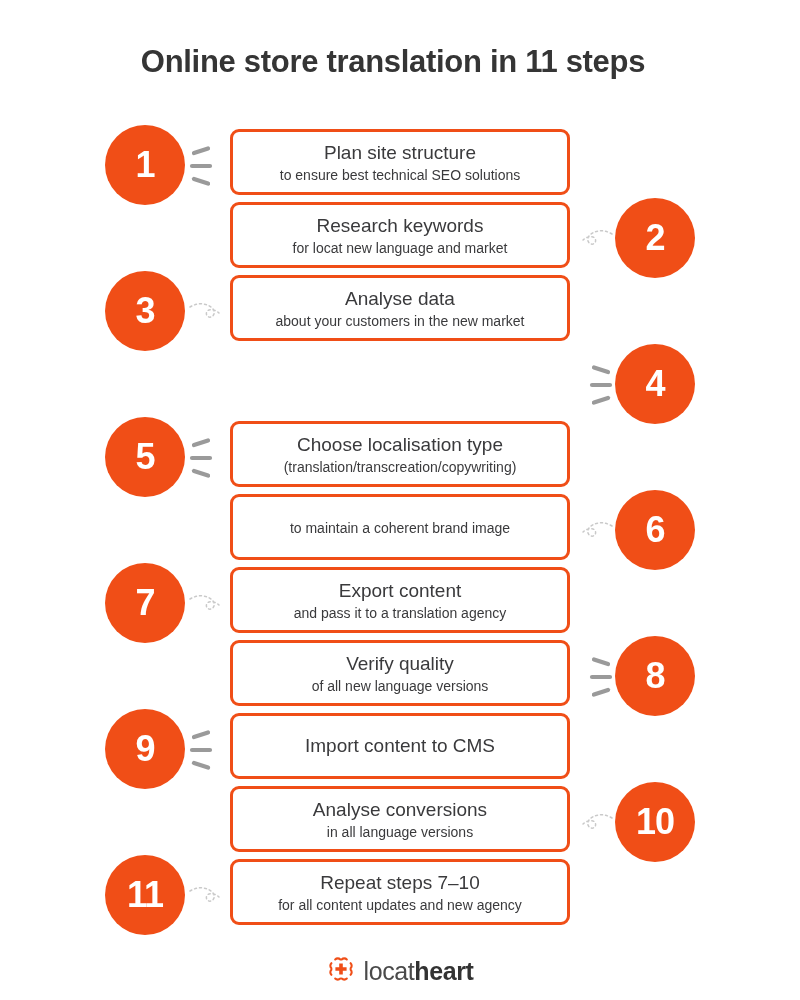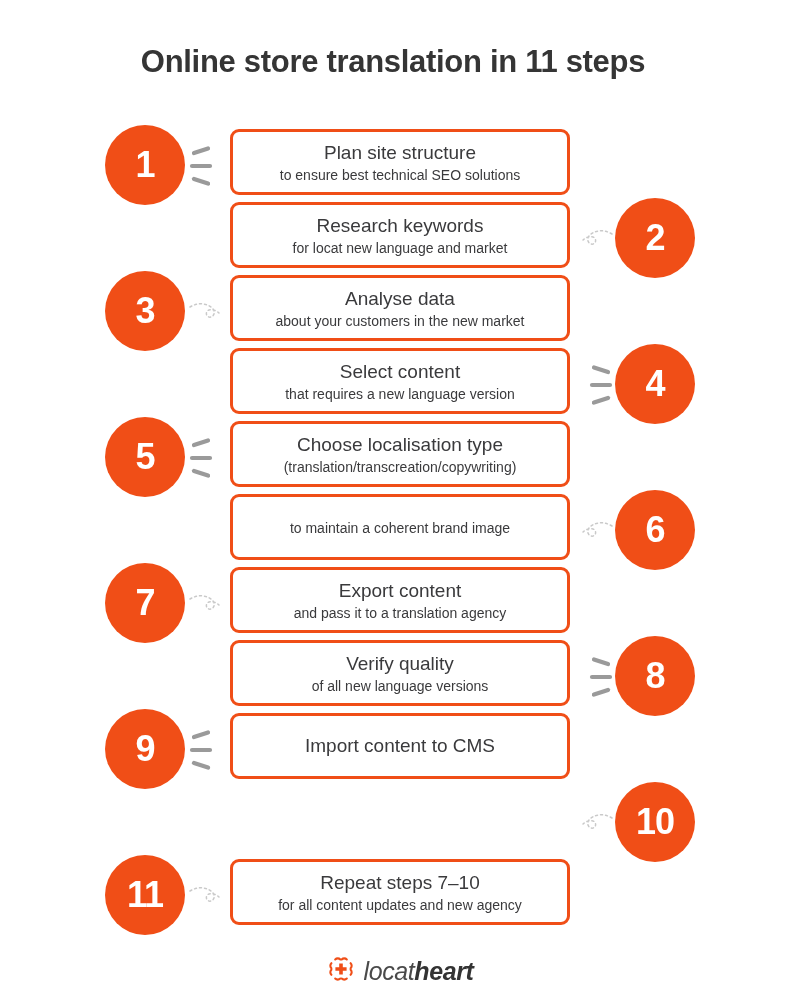--- a/index.html
+++ b/index.html
@@ -110,21 +110,20 @@
   
   .footer-logo {
     position: absolute;
     left: 0;
     top: 955px;
     width: 800px;
     display: flex;
     align-items: center;
     justify-content: center;
     gap: 9px;
-    font-style: italic;
   }
   .logo-mark { display: block; }
   .logo-text {
     font-size: 25px;
     color: #4a4a4a;
     letter-spacing: -0.4px;
     line-height: 1;
   }
   .logo-text .bold { font-weight: bold; color: #333333; }
 </style>
@@ -174,24 +173,20 @@
       <div class="deco left-side">
         <svg width="36" height="46" viewBox="0 0 36 46">
           <g stroke="#c9c9c9" stroke-width="1.5" fill="none" stroke-linecap="round" stroke-dasharray="2 3">
             <path d="M2 18 C10 13 20 14 25 20"></path>
             <path d="M25 20 C28 24 25 29 21 28 C17.5 27 17.5 22 21 21 C25 20 29 22 31 24"></path>
           </g>
         </svg>
       </div>
     </div>
     <div class="step-row">
-      <div class="step-box">
-        <div class="step-title">Select content</div>
-        <div class="step-sub">that requires a new language version</div>
-      </div>
       <div class="step-circle right">4</div>
       <div class="deco right-side">
         <svg width="36" height="46" viewBox="0 0 36 46">
           <g transform="scale(-1,1) translate(-36,0)" stroke="#9a9a9a" stroke-width="4.2" stroke-linecap="round" fill="none">
             <path d="M6 10 L20 5.5"></path>
             <path d="M4 23 L22 23"></path>
             <path d="M6 36 L20 40.5"></path>
           </g>
         </svg>
       </div>
@@ -266,20 +261,24 @@
         <svg width="36" height="46" viewBox="0 0 36 46">
           <g stroke="#9a9a9a" stroke-width="4.2" stroke-linecap="round" fill="none">
             <path d="M6 10 L20 5.5"></path>
             <path d="M4 23 L22 23"></path>
             <path d="M6 36 L20 40.5"></path>
           </g>
         </svg>
       </div>
     </div>
     <div class="step-row">
+      <div class="step-box">
+        <div class="step-title">Analyse conversions</div>
+        <div class="step-sub">in all language versions</div>
+      </div>
       <div class="step-circle right">10</div>
       <div class="deco right-side">
         <svg width="36" height="46" viewBox="0 0 36 46">
           <g transform="scale(-1,1) translate(-36,0)" stroke="#c9c9c9" stroke-width="1.5" fill="none" stroke-linecap="round" stroke-dasharray="2 3">
             <path d="M2 18 C10 13 20 14 25 20"></path>
             <path d="M25 20 C28 24 25 29 21 28 C17.5 27 17.5 22 21 21 C25 20 29 22 31 24"></path>
           </g>
         </svg>
       </div>
     </div>

